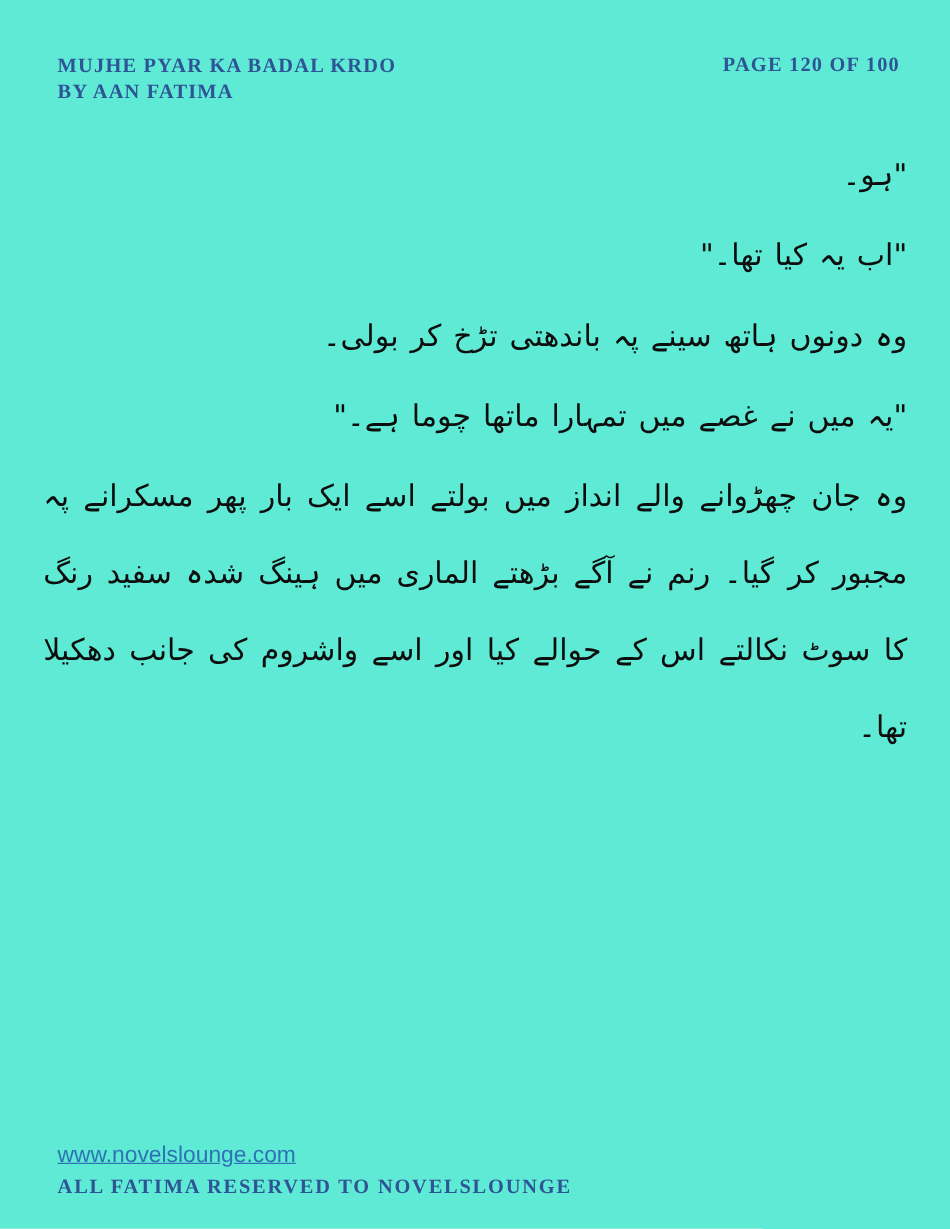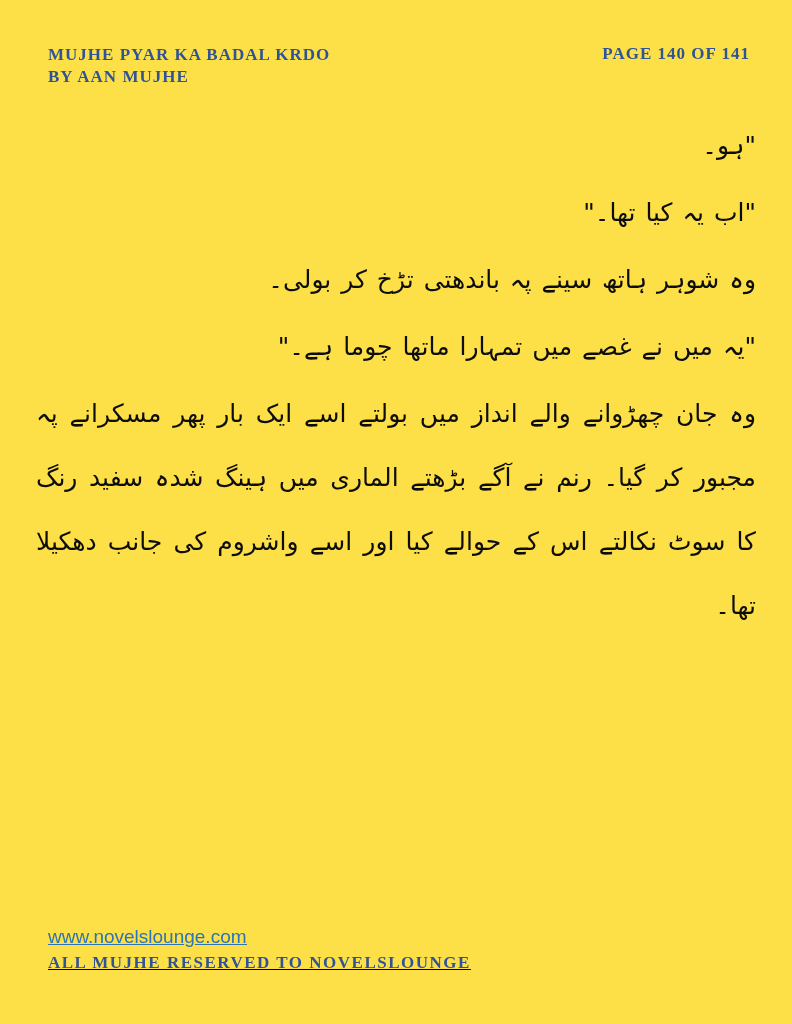--- a/index.html
+++ b/index.html
@@ -2,21 +2,21 @@
 <html lang="en"><head>
 <meta charset="utf-8">
 <style>
   * { margin: 0; padding: 0; box-sizing: border-box; }
   html, body { background: #e9e9e9; }
   .page {
     position: relative;
     width: 792px;
     height: 1024px;
     margin: 0 auto;
-    background: #fde047;
+    background: #5eead4;
     overflow: hidden;
     font-family: "Liberation Serif", serif;
   }
   
   .header {
     display: flex;
     justify-content: space-between;
     align-items: flex-start;
     padding: 44px 42px 0 48px;
   }
@@ -41,23 +41,22 @@
   .body-text p {
     text-align: justify;
     
     margin-bottom: 3px;
     word-spacing: 2px;
   }
   
   .footer {
     position: absolute;
     left: 48px;
-    bottom: 50px;
+    bottom: 24px;
     line-height: 1.3;
-    text-decoration: underline;
   }
   .footer a {
     color: #2E74B5;
     text-decoration: underline;
     font-family: "Liberation Sans", sans-serif;
     font-size: 19px;
   }
   .footer .rights {
     color: #2F5496;
     font-weight: 700;
@@ -68,32 +67,32 @@
   }
 </style>
 </head>
 <body>
 
 <div class="page">
 
   <div class="header">
     <div class="title-block">
       <div class="deco-caps">MUJHE PYAR KA BADAL KRDO</div>
-      <div class="deco-caps">BY AAN MUJHE</div>
+      <div class="deco-caps">BY AAN FATIMA</div>
     </div>
-    <div class="deco-caps page-info">PAGE 140 OF 141</div>
+    <div class="deco-caps page-info">PAGE 120 OF 100</div>
   </div>
 
   <div class="body-text" dir="rtl">
     <p>"ہو۔</p>
     <p>"اب یہ کیا تھا۔"</p>
-    <p>وہ شوہر ہاتھ سینے پہ باندھتی تڑخ کر بولی۔</p>
+    <p>وہ دونوں ہاتھ سینے پہ باندھتی تڑخ کر بولی۔</p>
     <p>"یہ میں نے غصے میں تمہارا ماتھا چوما ہے۔"</p>
     <p>وہ جان چھڑوانے والے انداز میں بولتے اسے ایک بار پھر مسکرانے پہ مجبور کر گیا۔ رنم نے آگے بڑھتے الماری میں ہینگ شدہ سفید رنگ کا سوٹ نکالتے اس کے حوالے کیا اور اسے واشروم کی جانب دھکیلا تھا۔</p>
 
   </div>
 
   <div class="footer">
     <a href="#">www.novelslounge.com</a>
-    <div class="rights">ALL MUJHE RESERVED TO NOVELSLOUNGE</div>
+    <div class="rights">ALL FATIMA RESERVED TO NOVELSLOUNGE</div>
   </div>
 
 </div>
 
 </body></html>

